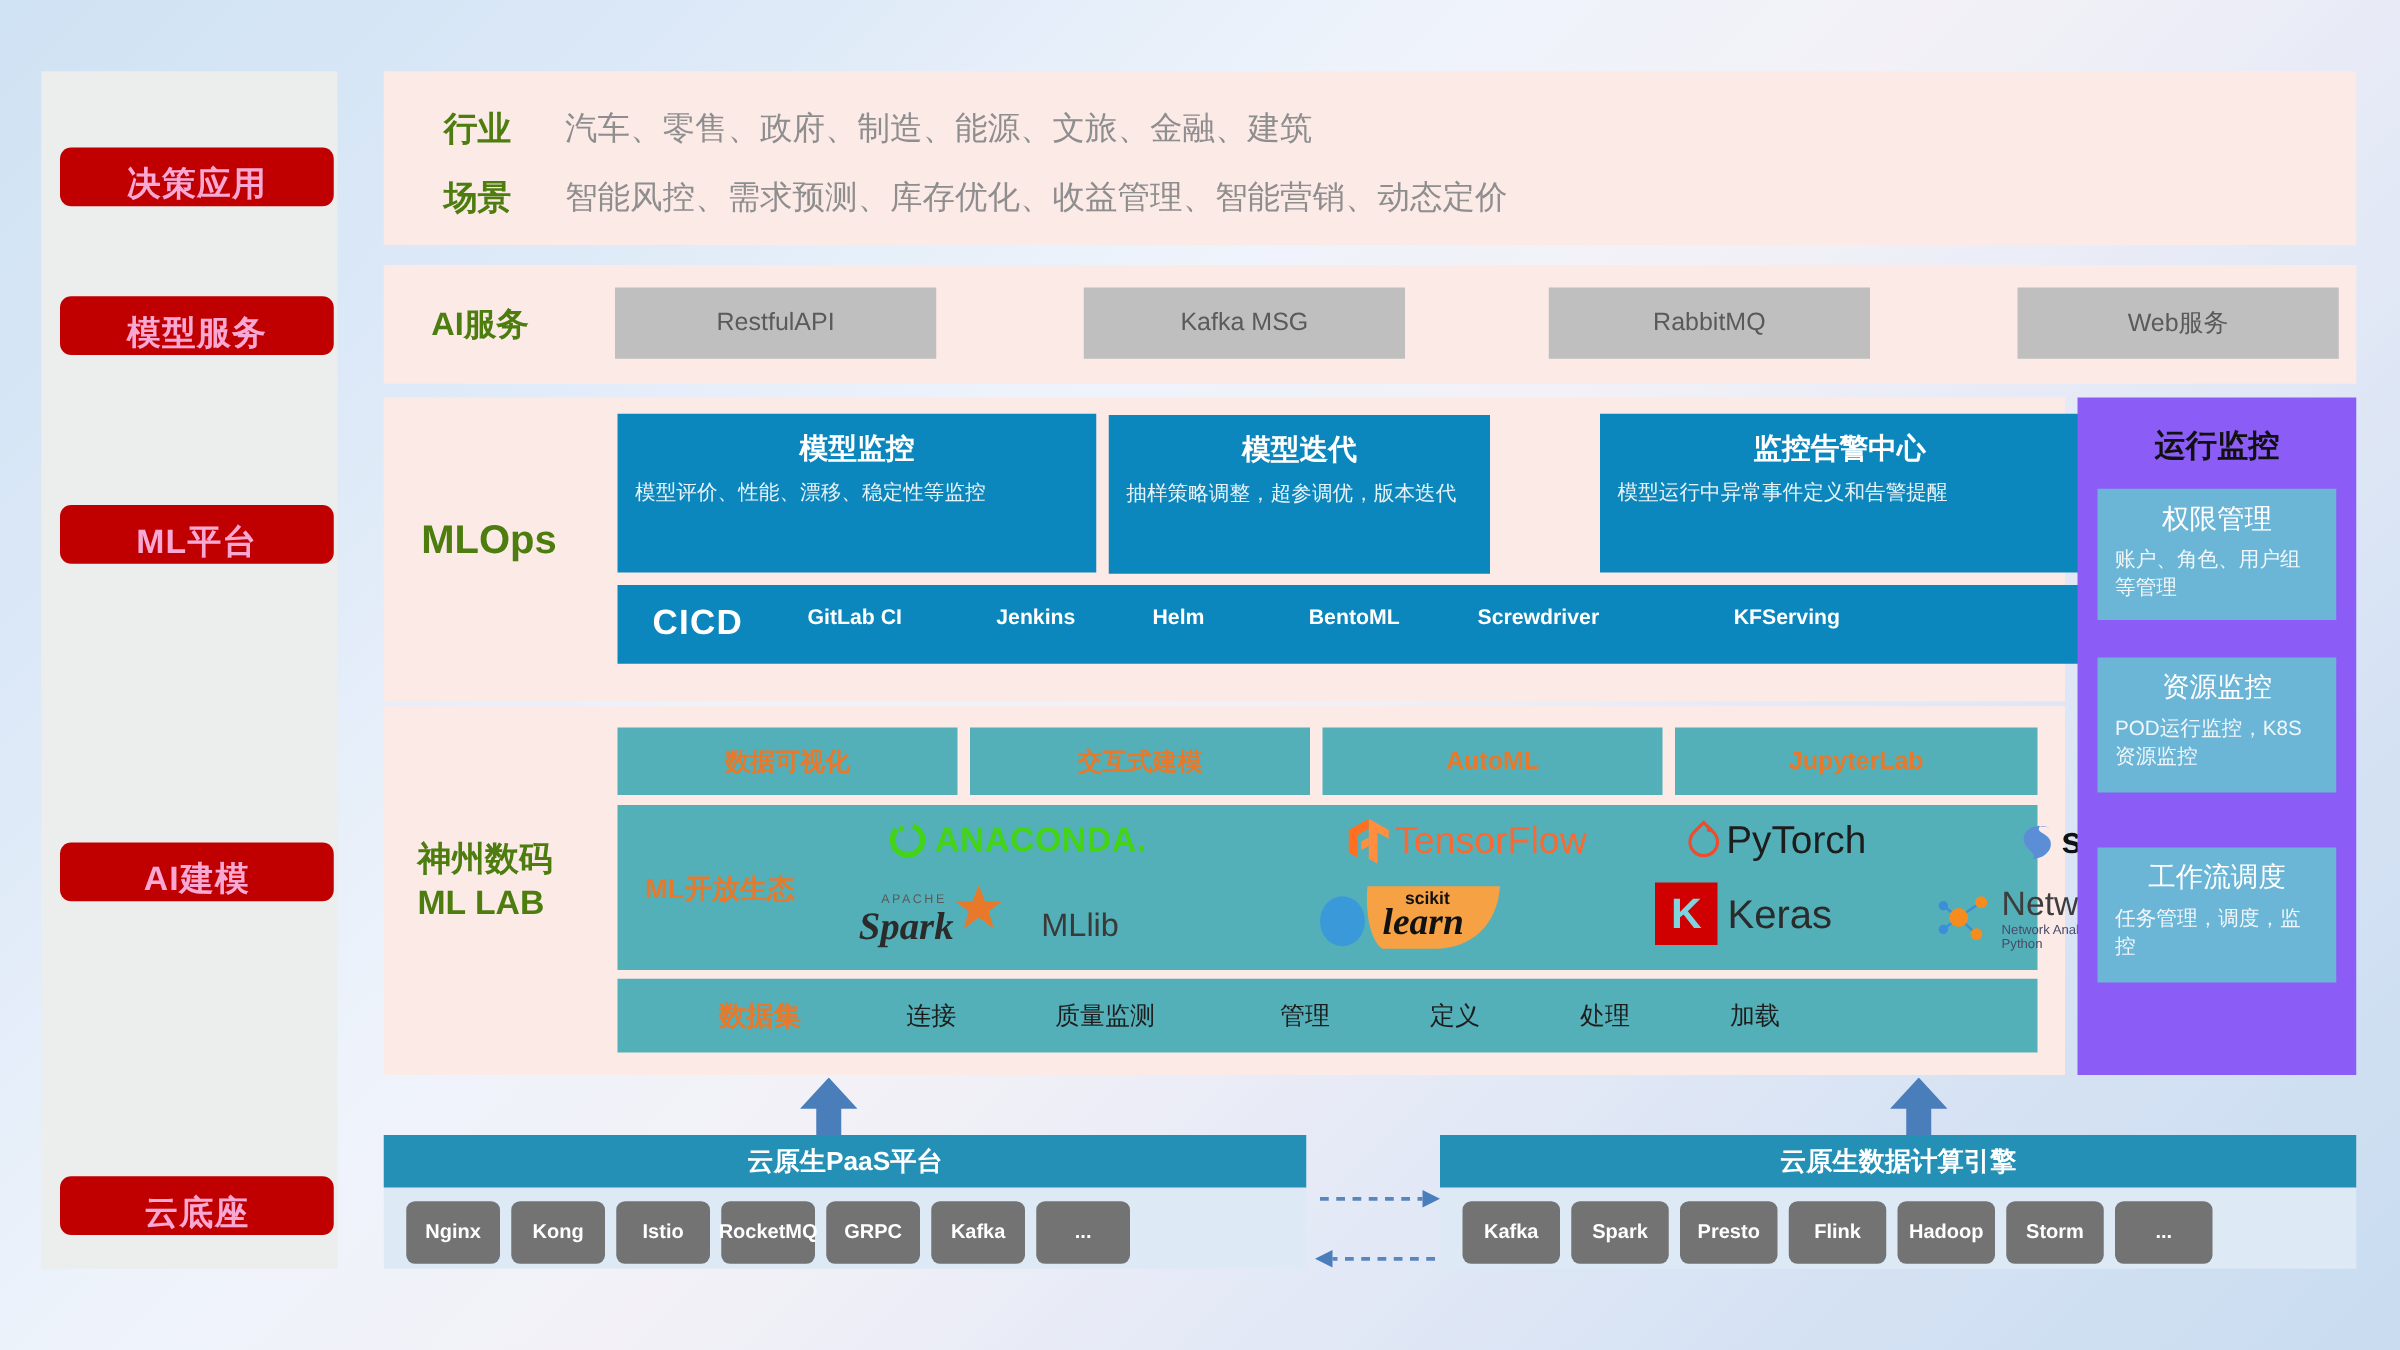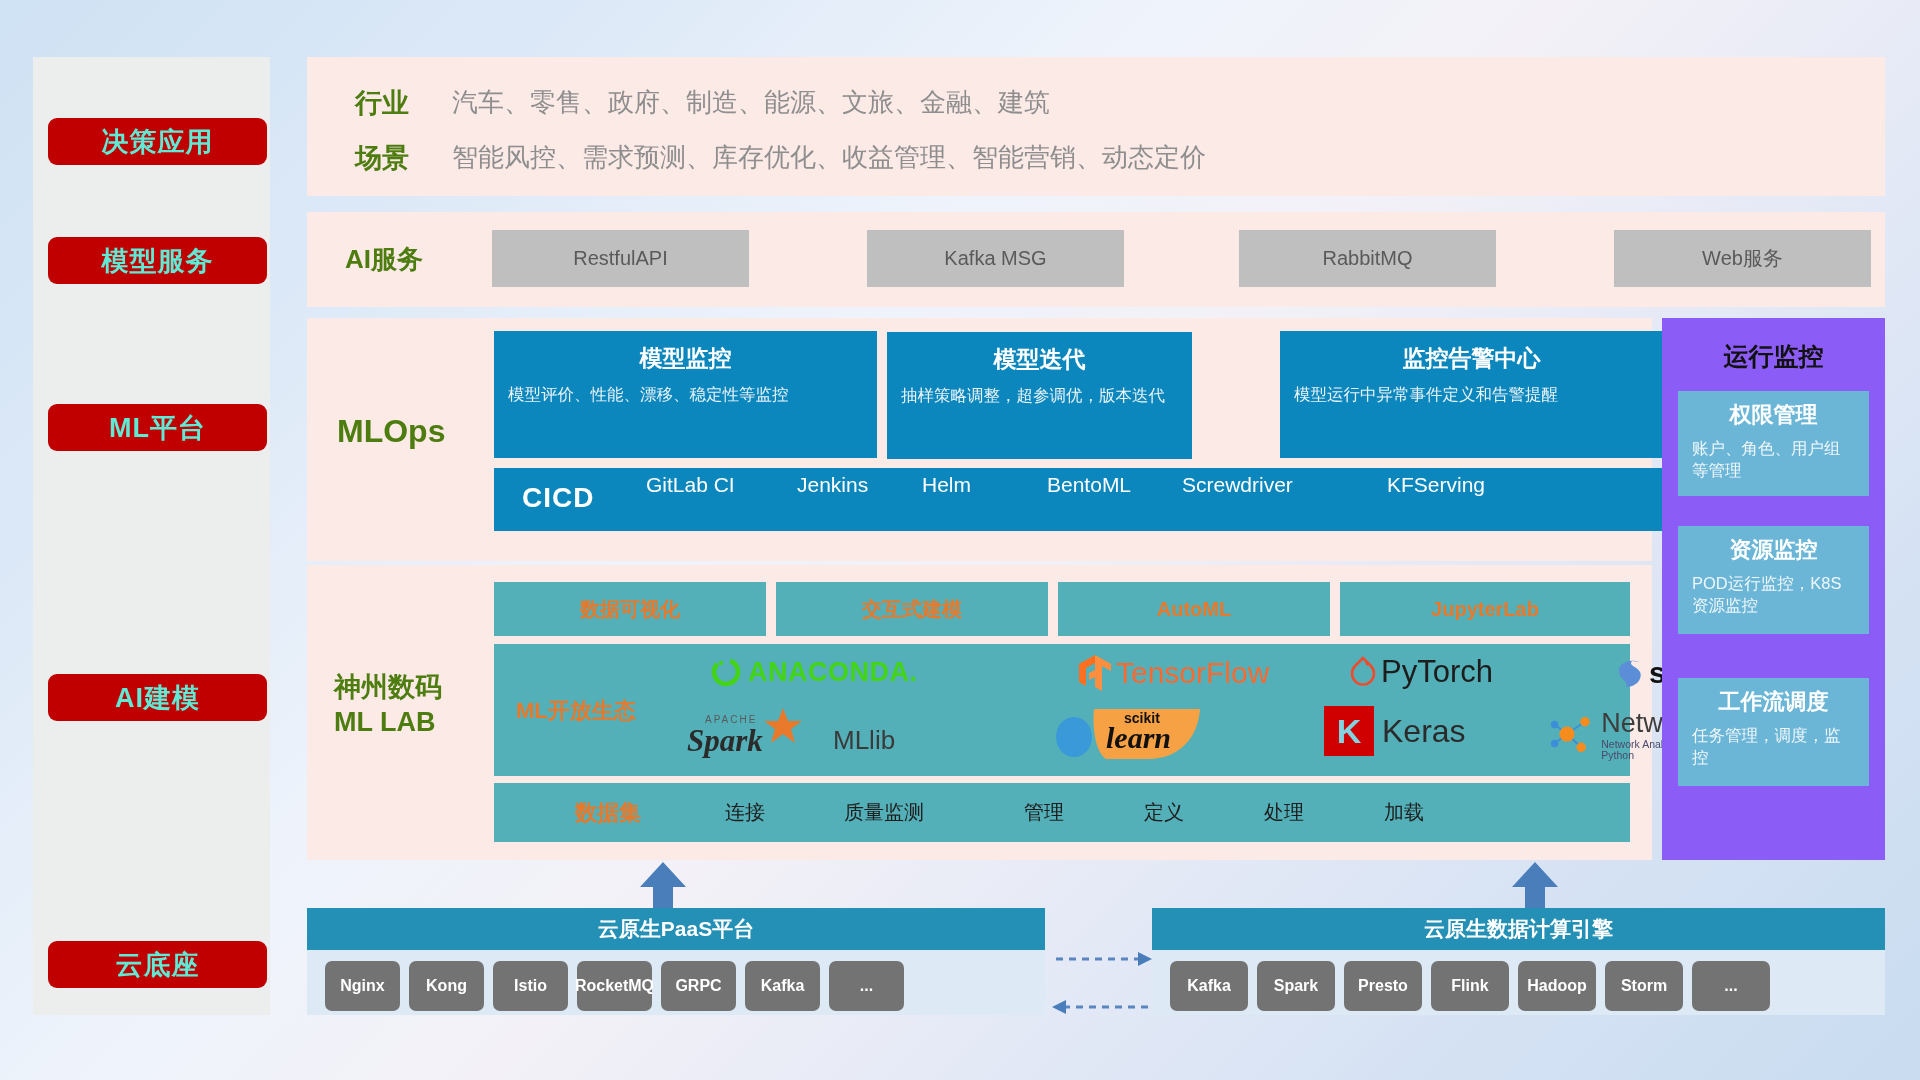--- a/index.html
+++ b/index.html
@@ -7,54 +7,54 @@
     width:1920px;height:1080px;overflow:hidden;
     font-family:"Liberation Sans","DejaVu Sans",sans-serif;
     background:linear-gradient(135deg,#cfe2f3 0%,#dbe8f7 18%,#eef3fb 38%,#f3f1f7 52%,#e4e9f6 68%,#d3e1f3 85%,#c9dcf0 100%);
     position:relative;
   }
   .canvas{position:absolute;left:0;top:0;width:1920px;height:1080px;}
 
   
   .rail{position:absolute;left:33px;top:57px;width:237px;height:958px;background:#eceded;}
   .rail-pill{position:absolute;left:48px;width:219px;height:47px;background:#c00000;border-radius:9px;
-             color:#5eead4;font-size:27px;font-weight:bold;display:flex;align-items:center;justify-content:center;
+             color:#f9a8d4;font-size:27px;font-weight:bold;display:flex;align-items:flex-end;justify-content:center;
              letter-spacing:1px;}
 
   
   .band{position:absolute;background:#fceae7;}
 
   .row-label{position:absolute;font-weight:bold;color:#4d7c0f;}
 
   .chip{background:#bfbfbf;color:#5a5a5a;font-size:20px;font-weight:normal;
         display:flex;align-items:center;justify-content:center;position:absolute;}
 
   .blue-card{position:absolute;background:#0c87bd;color:#fff;}
   .blue-card .bt{font-size:23px;font-weight:bold;text-align:center;margin-top:12px;}
   .blue-card .bd{font-size:16.5px;line-height:1.34;margin:9px 14px 0 14px;color:#e8f3f8;}
 
   .cicd{position:absolute;background:#0c87bd;color:#fff;overflow:hidden;}
   .cicd .lead{position:absolute;left:28px;top:14px;font-size:28px;font-weight:bold;letter-spacing:1px;}
-  .cicd-item{position:absolute;top:5px;font-size:21px;width:104px;line-height:1.15;}
+  .cicd-item{position:absolute;top:16px;font-size:17px;width:104px;line-height:1.15;font-weight:bold;}
 
   .teal{position:absolute;background:#54b0b8;}
   .teal-tab{color:#e8792a;font-size:20px;font-weight:bold;display:flex;align-items:center;justify-content:center;}
 
   .eco{position:absolute;background:#54b0b8;}
   .eco-label{position:absolute;left:22px;top:52px;color:#e8792a;font-size:22px;font-weight:bold;}
 
   .dataset{position:absolute;background:#54b0b8;display:flex;align-items:center;}
   .ds-first{color:#e8792a;font-size:22px;font-weight:bold;}
   .ds-item{color:#1d1d1d;font-size:20px;}
 
   
   .rpanel{position:absolute;background:#8b5cf6;}
   .rpanel-title{position:absolute;width:100%;text-align:center;font-size:25px;font-weight:bold;color:#111;}
   .rcard{position:absolute;background:#6bb6d6;color:#fff;}
-  .rcard .rt{text-align:center;font-size:22px;font-weight:bold;margin-top:9px;}
+  .rcard .rt{text-align:center;font-size:22px;font-weight:normal;margin-top:9px;}
   .rcard .rd{font-size:16.5px;line-height:1.35;margin:7px 14px 0 14px;color:#f0f7fb;}
 
   
   .cloudbox{position:absolute;background:#ddeaf6;}
   .cloudhdr{position:absolute;background:#2490b5;color:#fff;font-size:21px;font-weight:bold;
             display:flex;align-items:center;justify-content:center;}
   .node{position:absolute;background:#737373;color:#fff;border-radius:7px;font-size:16px;font-weight:bold;
         display:flex;align-items:center;justify-content:center;text-align:center;line-height:1.12;}
 
   .lg{position:absolute;display:flex;align-items:center;}

